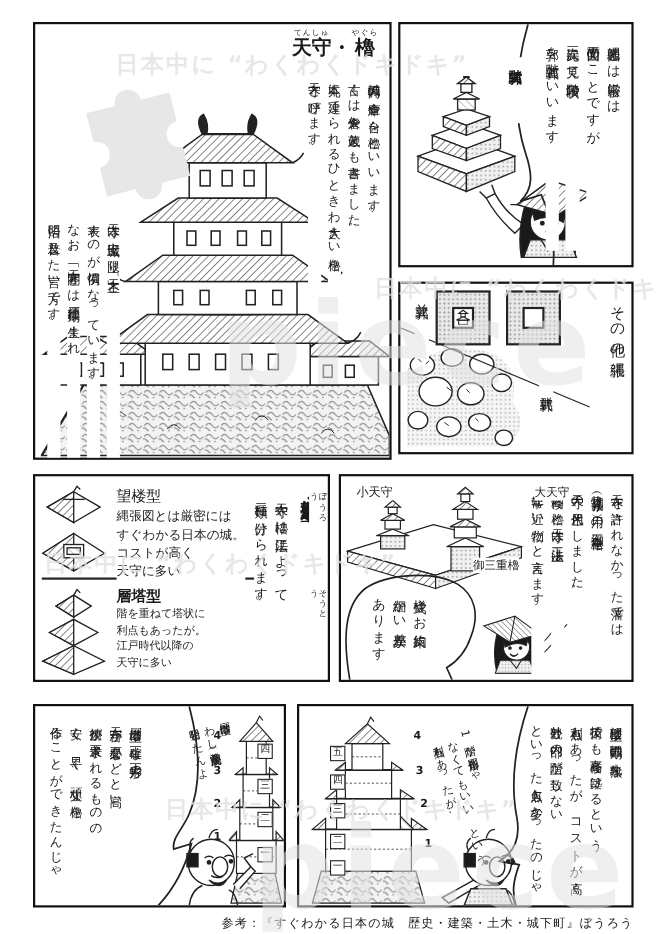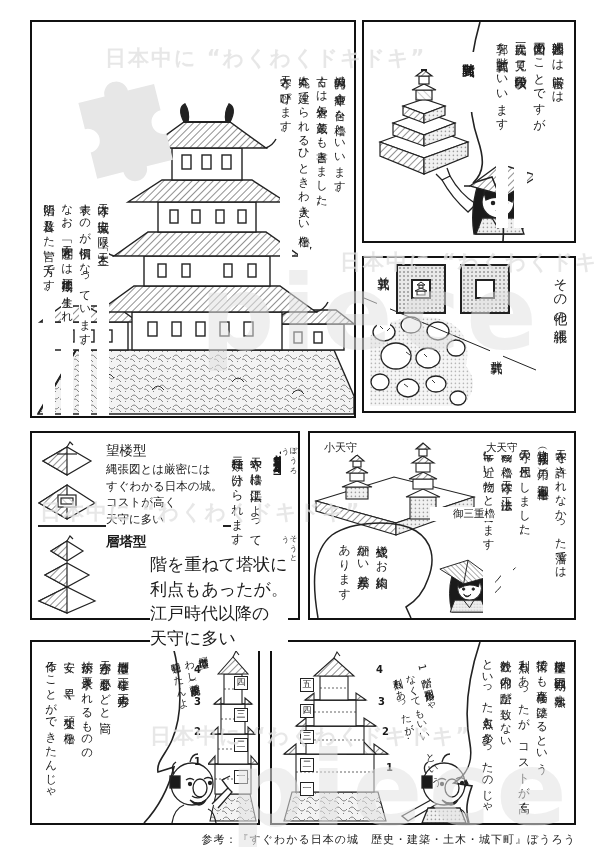--- a/index.html
+++ b/index.html
@@ -123,20 +123,31 @@
 
       <path d="M152,100 q-7,-14 1,-18 q5,8 3,18" fill="#222"></path>
       <path d="M198,100 q7,-14 -1,-18 q-5,8 -3,18" fill="#222"></path>
       <path d="M116,126 q-7,-3 -10,-9" fill="none"></path>
         <path d="M234,126 q7,-3 10,-9" fill="none"></path>
 
       <path d="M70,356 q6,-8 12,0 M120,368 q6,-8 12,0 M200,360 q6,-8 12,0 M260,372 q6,-8 12,0" fill="none" stroke-width="0.9"></path>
     </g>
   </svg>
 
+  <div class="p1-title">
+    <span class="rubygrp">
+      <span class="rt">てんしゅ</span>
+      <span class="rb">天守</span>
+    </span>
+    <span class="rb">・</span>
+    <span class="rubygrp">
+      <span class="rt">やぐら</span>
+      <span class="rb">櫓</span>
+    </span>
+  </div>
 
   <div class="vcols" style="top:44px;right:8px;height:202px;font-size:11.5px;">
     <div>城郭内の倉庫や台を櫓といいます。</div>
     <div>古くは矢倉や矢蔵とも書きました。</div>
     <div>本丸に建てられるひときわ大きい櫓を</div>
     <div>天守と呼びます。</div>
   </div>
 
   <div class="vcols" style="top:172px;left:5px;height:222px;font-size:11.5px;">
     <div>天守は安土城に限り「天主」と</div>
@@ -308,21 +319,21 @@
       <polygon points="14,18 30,28 30,8" fill="url(#hA)"></polygon>
       <path d="M30,8 l3,-5 l3,3"></path>
       <polygon points="8,42 30,30 52,42 30,54"></polygon>
       <polygon points="8,42 30,54 30,30" fill="url(#hA)"></polygon>
       <polygon points="2,68 30,54 58,68 30,80"></polygon>
       <polygon points="2,68 30,80 30,54" fill="url(#hA)"></polygon>
     </g>
   </svg>
 
   <div class="htext" style="left:74px;top:100px;font-size:13.5px;font-weight:bold;">層塔型</div>
-  <div class="htext" style="left:74px;top:119px;font-size:17px;line-height:1.45;margin-left:44px;">
+  <div class="htext" style="left:74px;top:119px;font-size:10px;line-height:1.45;">
     <div>階を重ねて塔状に</div>
     <div>利点もあったが。</div>
     <div>江戸時代以降の</div>
     <div>天守に多い</div>
   </div>
 </div>
 
 <div class="panel" style="left:308px;top:431px;width:268px;height:189px;">
 
   <div class="vcols" style="top:7px;right:7px;height:176px;font-size:11.5px;">
@@ -353,21 +364,21 @@
       <polygon points="95,40 109,33 123,40" fill="url(#hA)"></polygon>
       <rect x="102" y="24" width="14" height="9"></rect>
       <polygon points="98,24 109,17 120,24" fill="url(#hA)"></polygon>
       <rect x="105" y="10" width="8" height="7"></rect>
       <polygon points="102,10 109,4 116,10" fill="url(#hA)"></polygon>
     </g>
   </svg>
 
   <div class="htext" style="left:14px;top:7px;font-size:11px;">小天守</div>
   <div class="htext" style="left:176px;top:8px;font-size:10.5px;">大天守</div>
-  <div class="htext" style="left:120px;top:74px;font-size:10.5px;padding-left:23px;">御三重櫓</div>
+  <div class="htext" style="left:120px;top:74px;font-size:10.5px;">御三重櫓</div>
 
   <svg class="overlay" width="264" height="185" viewBox="0 0 264 185">
     <path d="M8,185 C2,150 2,118 22,102 C42,88 86,86 106,98 C122,108 126,126 118,146 C114,158 106,168 96,174 L101,185" fill="none" stroke="#222" stroke-width="1.5"></path>
   </svg>
 
   <div class="vcols" style="top:102px;left:22px;height:80px;font-size:12px;">
     <div>様式やお約束に</div>
     <div>細かい差異が</div>
     <div>あります</div>
   </div>

